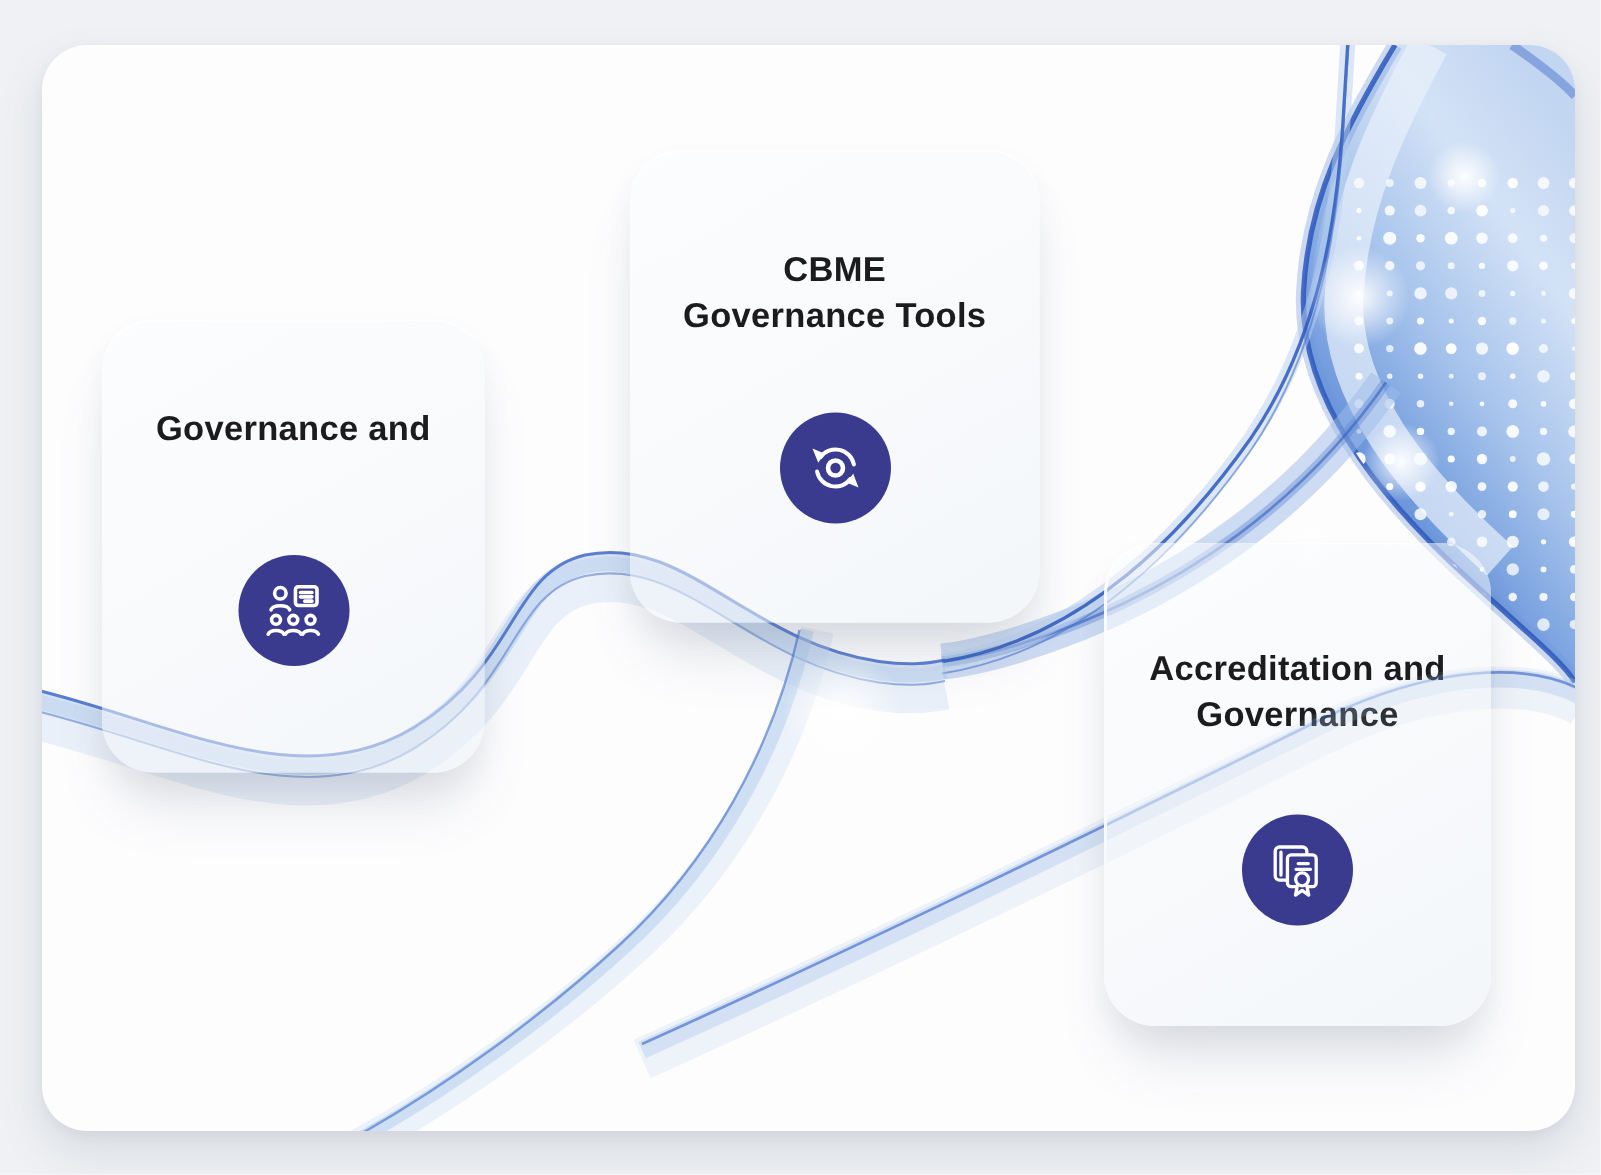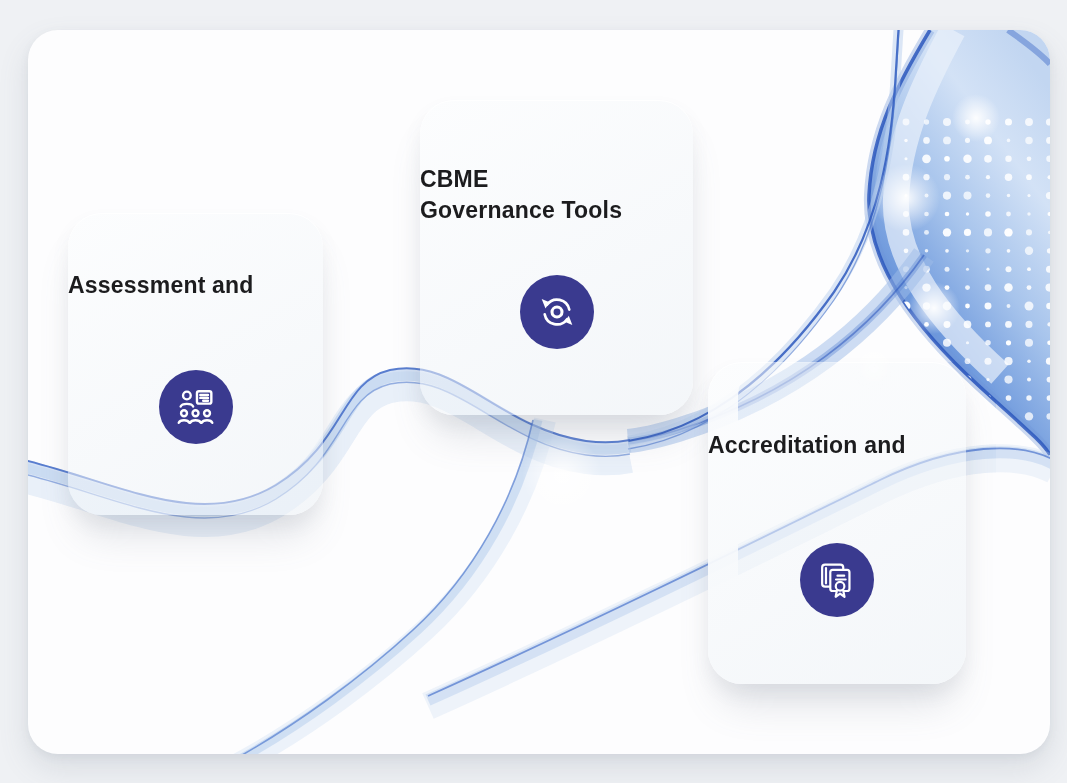--- a/index.html
+++ b/index.html
@@ -17,23 +17,23 @@
   svg.wave.back{z-index:1;}
   svg.wave.front{z-index:6;}
   .card{
     position:absolute;z-index:3;border-radius:34px;
     background:linear-gradient(150deg, rgba(252,253,254,0.95) 0%, rgba(243,246,249,0.95) 100%);
     box-shadow:0 30px 40px -12px rgba(99,110,130,0.20), 0 10px 18px rgba(99,110,130,0.08),
                inset 0 1px 0 rgba(255,255,255,0.9);
   }
   .card-1{left:40px;top:183px;width:255px;height:302px;}
   .card-2{left:392px;top:70px;width:273px;height:315px;}
-  .card-3{left:680px;top:332px;width:258px;height:322px;}
+  .card-3{left:708px;top:332px;width:258px;height:322px;}
   .card-title{
-    position:absolute;left:0;right:0;
+    position:absolute;left:0;right:0;text-align:center;
     font-size:23px;line-height:31px;font-weight:700;color:#1c1c1e;letter-spacing:0.2px;
   }
   .card-1 .card-title{top:57px;}
   .card-2 .card-title{top:64px;}
   .card-3 .card-title{top:68px;}
   .icon-circle{
     position:absolute;left:50%;transform:translateX(-50%);
     width:74px;height:74px;border-radius:50%;background:#3a3a8f;
     display:flex;align-items:center;justify-content:center;
   }
@@ -249,21 +249,21 @@
       <circle cx="534" cy="445" r="40" fill="url(#gGlow)"></circle>
       <circle cx="878" cy="168" r="34" fill="url(#gGlow)"></circle>
       <circle cx="846" cy="338" r="22" fill="url(#gGlow)"></circle>
       <circle cx="948" cy="88" r="24" fill="url(#gGlow)"></circle>
       <circle cx="906" cy="278" r="26" fill="url(#gGlow)"></circle>
     </g>
   </svg>
 
   <div class="card card-1">
     <div class="card-title">
-      <div>Assessment and</div>
+      <div>Governance and</div>
     </div>
     <div class="icon-circle">
       <svg width="46" height="46" viewBox="0 0 48 48">
         <g fill="none" stroke="#ffffff" stroke-width="2.5" stroke-linecap="round" stroke-linejoin="round">
           <circle cx="14.5" cy="12" r="4"></circle>
           <path d="M 8,23.5 C 9.5,19.8 19.5,19.8 21,23.5"></path>
           <rect x="25" y="7.5" width="15" height="13" rx="2"></rect>
           <path d="M 28.5,11.5 h 8 M 28.5,14.5 h 8 M 31.5,17.5 h 5"></path>
           <circle cx="11.5" cy="30.5" r="3.1"></circle>
           <circle cx="23.5" cy="30.5" r="3.1"></circle>
@@ -288,20 +288,21 @@
         </g>
         <polygon points="8.0,10.5 16.2,13.9 12.0,20.3" fill="#ffffff"></polygon>
         <polygon points="40.0,37.5 32.0,34.2 36.3,27.8" fill="#ffffff"></polygon>
       </svg>
     </div>
   </div>
 
   <div class="card card-3">
     <div class="card-title">
       <div>Accreditation and</div>
+      <div>Governance</div>
     </div>
     <div class="icon-circle">
       <svg width="46" height="46" viewBox="0 0 48 48">
         <g stroke="#ffffff" stroke-width="2.3" stroke-linecap="round" stroke-linejoin="round">
           <rect x="8.5" y="8" width="22" height="23" rx="3" fill="none"></rect>
           <path d="M 12.5,11.5 V 27.5" fill="none"></path>
           <rect x="17" y="13.5" width="20" height="22" rx="2.5" fill="#3a3a8f"></rect>
           <path d="M 24.5,19.5 h 7 M 23,23.5 h 10" fill="none"></path>
           <path d="M 24.2,33.5 L 22.6,41.5 L 27.2,38.2 L 31.8,41.5 L 30.2,33.5" fill="#3a3a8f"></path>
           <circle cx="27.2" cy="30.5" r="4.5" fill="#3a3a8f"></circle>

